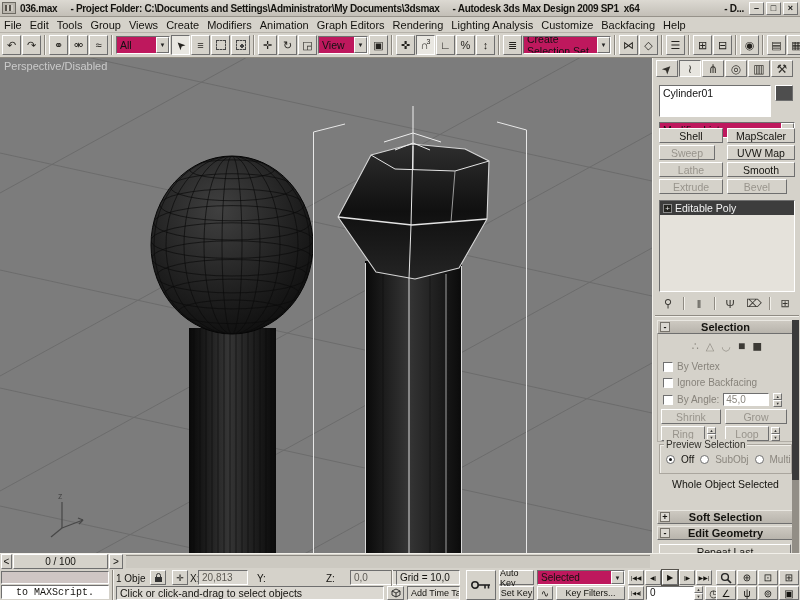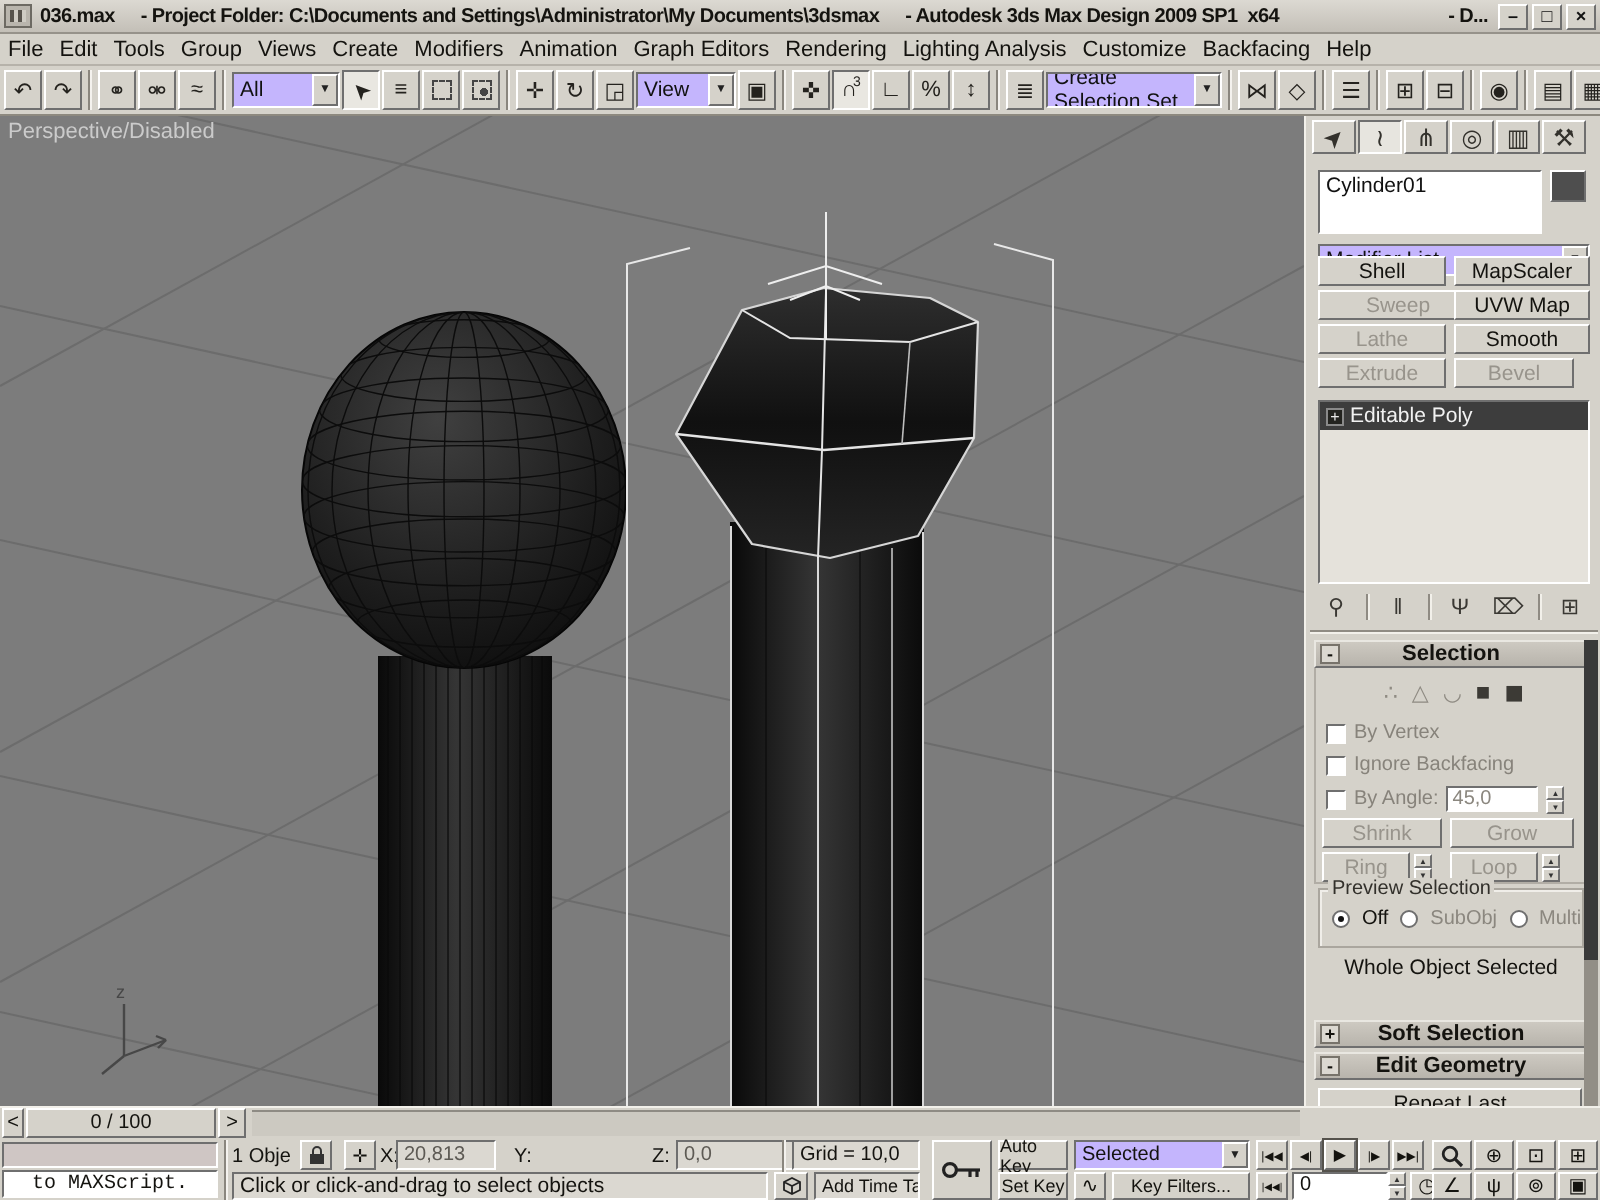--- a/index.html
+++ b/index.html
@@ -26,21 +26,21 @@
     background:#d5d2ca; border-bottom:1px solid #b6b2aa; }
   .menuitem { font-size:11px; color:#14130f; padding:0 4px; white-space:nowrap; }
 
   
   .toolbar { position:absolute; left:0; top:33px; width:800px; height:25px; display:flex; align-items:center;
     padding:0 2px; gap:1px; background:#d5d2ca; border-bottom:1px solid #8d897f; overflow:hidden; }
   .tbtn { flex:0 0 auto; width:19px; height:20px; display:flex; align-items:center; justify-content:center;
     font-size:11px; color:#24221e; border:1px solid; border-color:#ffffff #6f6f6f #6f6f6f #ffffff; background:#d5d2ca; }
   .tbtn.pressed { border-color:#6f6f6f #ffffff #ffffff #6f6f6f; background:#e9e7e1; }
   .tsep { flex:0 0 auto; width:2px; height:20px; border-left:1px solid #8a867e; border-right:1px solid #f4f2ee; margin:0 2px; }
-  .combo { flex:0 0 auto; height:18px; background:#c4b5fd; border:1px solid; border-color:#6f6f6f #ffffff #ffffff #6f6f6f;
+  .combo { flex:0 0 auto; height:18px; background:#be185d; border:1px solid; border-color:#6f6f6f #ffffff #ffffff #6f6f6f;
     display:flex; align-items:center; font-size:10.5px; color:#111; padding-left:3px; overflow:hidden; }
   .combo .arr { margin-left:auto; width:13px; align-self:stretch; background:#d5d2ca; flex:0 0 auto;
     border:1px solid; border-color:#ffffff #6f6f6f #6f6f6f #ffffff; font-size:6px; display:flex; align-items:center; justify-content:center; color:#222;}
   .rot-45 { transform:rotate(-45deg); display:inline-block; }
   .rot-135 { transform:rotate(-135deg); display:inline-block; }
   .supsm { font-size:7px; margin-left:-2px; margin-top:-7px; }
 
   
   .viewport { position:absolute; left:0; top:58px; width:652px; height:495px; background:#7c7c7c; }
   .vplabel { position:absolute; left:4px; top:60px; font-size:11px; color:#cbcbcb; z-index:3; }
@@ -394,21 +394,21 @@
     <div class="cp namefield whitefield">Cylinder01</div>
     <div class="cp colorswatch"></div>
 
     <div class="cp combo modcombo">
       <span>Modifier List</span>
       <span class="arr">▼</span>
     </div>
 
     <div class="pbtn" style="left:6px;top:70px;width:64px">Shell</div>
     <div class="pbtn" style="left:74px;top:70px;width:68px">MapScaler</div>
-    <div class="pbtn disabled" style="left:6px;top:87px;width:80px">Sweep</div>
+    <div class="pbtn disabled" style="left:6px;top:87px;width:56px">Sweep</div>
     <div class="pbtn" style="left:74px;top:87px;width:68px">UVW Map</div>
     <div class="pbtn disabled" style="left:6px;top:104px;width:64px">Lathe</div>
     <div class="pbtn" style="left:74px;top:104px;width:68px">Smooth</div>
     <div class="pbtn disabled" style="left:6px;top:121px;width:64px">Extrude</div>
     <div class="pbtn disabled" style="left:74px;top:121px;width:60px">Bevel</div>
 
     <div class="cp stackbox">
       <div class="stackrow">
         <span class="expbox">+</span>
         <span>Editable Poly</span>
@@ -522,21 +522,21 @@
     </span>
     <span class="bb bbtn" style="left:172px;top:17px;width:16px;height:15px;font-size:9px">
         <span>✛</span>
       </span>
 
     <span class="bb" style="left:190px;top:20px">X:</span>
     <span class="bb bfield graytext" style="left:198px;top:17px;width:50px;height:15px">20,813</span>
     <span class="bb" style="left:257px;top:20px">Y:</span>
     <span class="bb bfield graytext" style="left:266px;top:35px;width:62px;height:15px">26,238</span>
     <span class="bb" style="left:326px;top:20px">Z:</span>
-    <span class="bb bfield graytext" style="left:338px;top:17px;width:64px;height:15px">0,0</span>
+    <span class="bb bfield graytext" style="left:350px;top:17px;width:64px;height:15px">0,0</span>
 
     <span class="bb vsep" style="left:391px;top:17px;height:30px"></span>
     <span class="bb bfield" style="left:396px;top:17px;width:64px;height:15px">Grid = 10,0</span>
 
     <span class="bb bfield" style="left:116px;top:33px;width:268px;height:14px;font-size:10.5px">Click or click-and-drag to select objects</span>
     <span class="bb bbtn" style="left:387px;top:33px;width:17px;height:14px">
       <svg width="12" height="12">
           <path d="M2 4 L6 2 L10 4 L10 8 L6 10 L2 8 Z M2 4 L6 6 L10 4 M6 6 L6 10" fill="none" stroke="#222" stroke-width="0.9"></path>
         </svg>
     </span>

